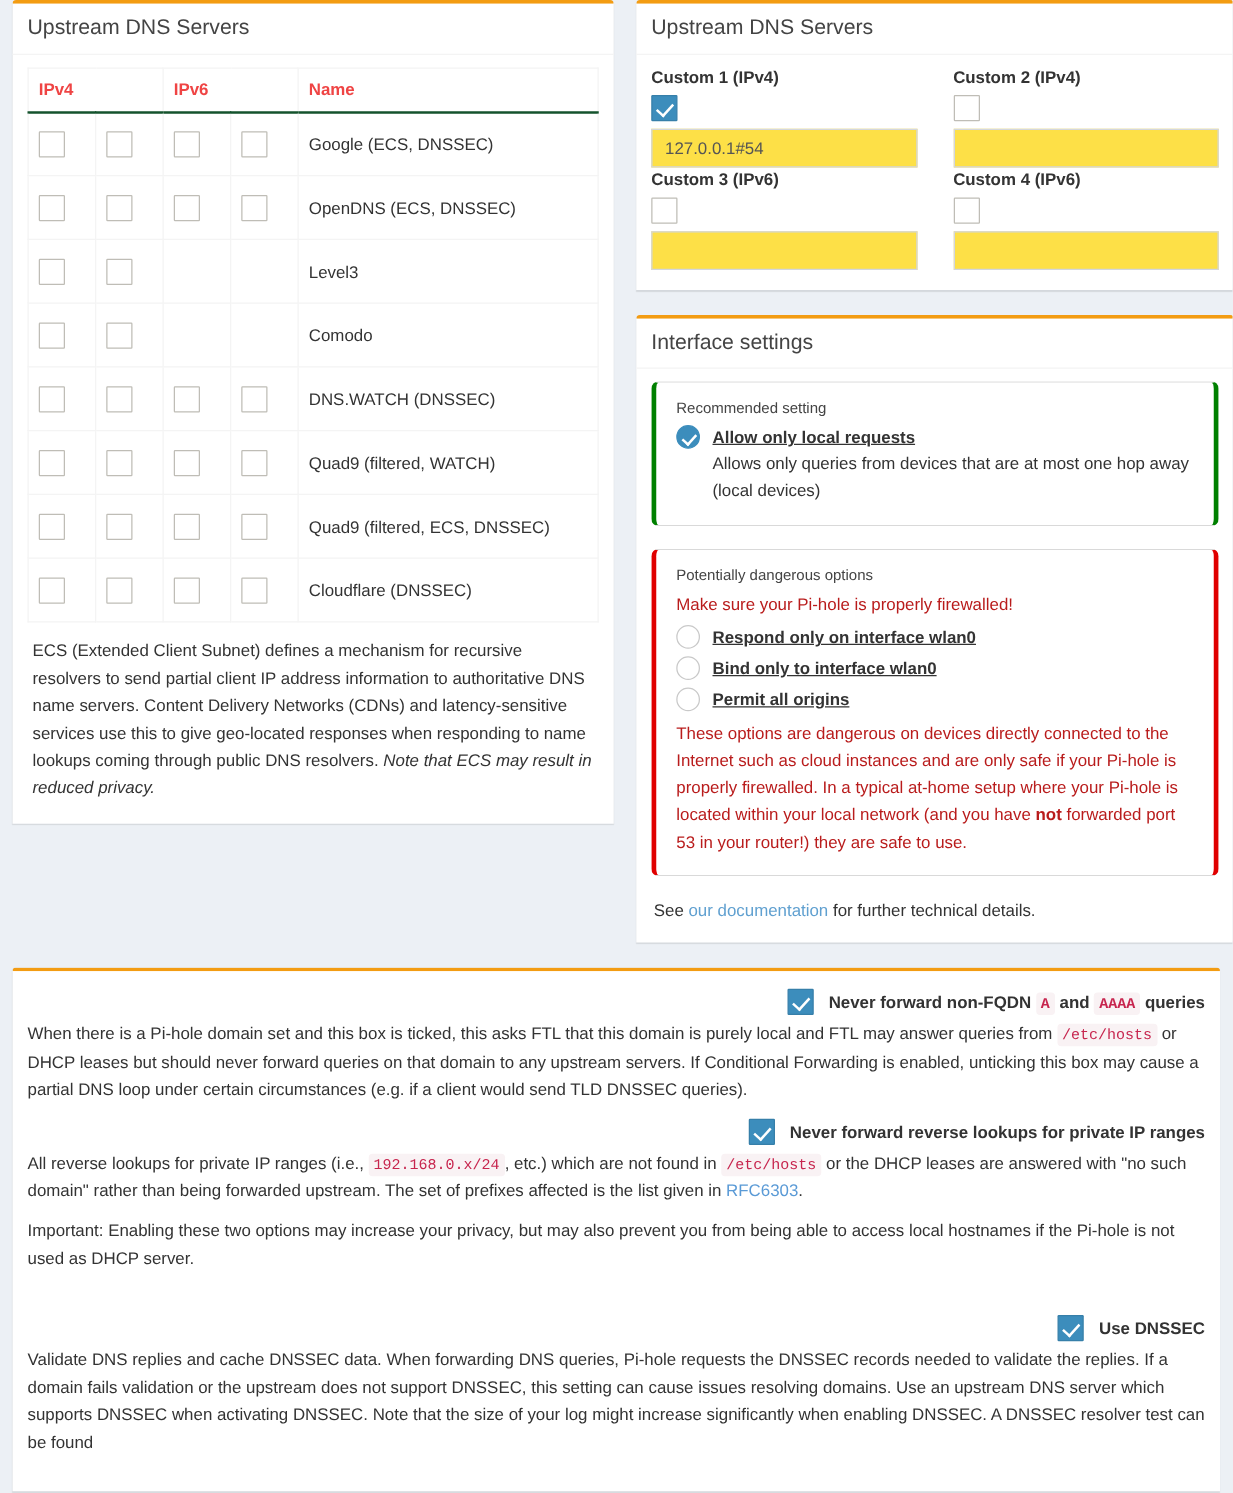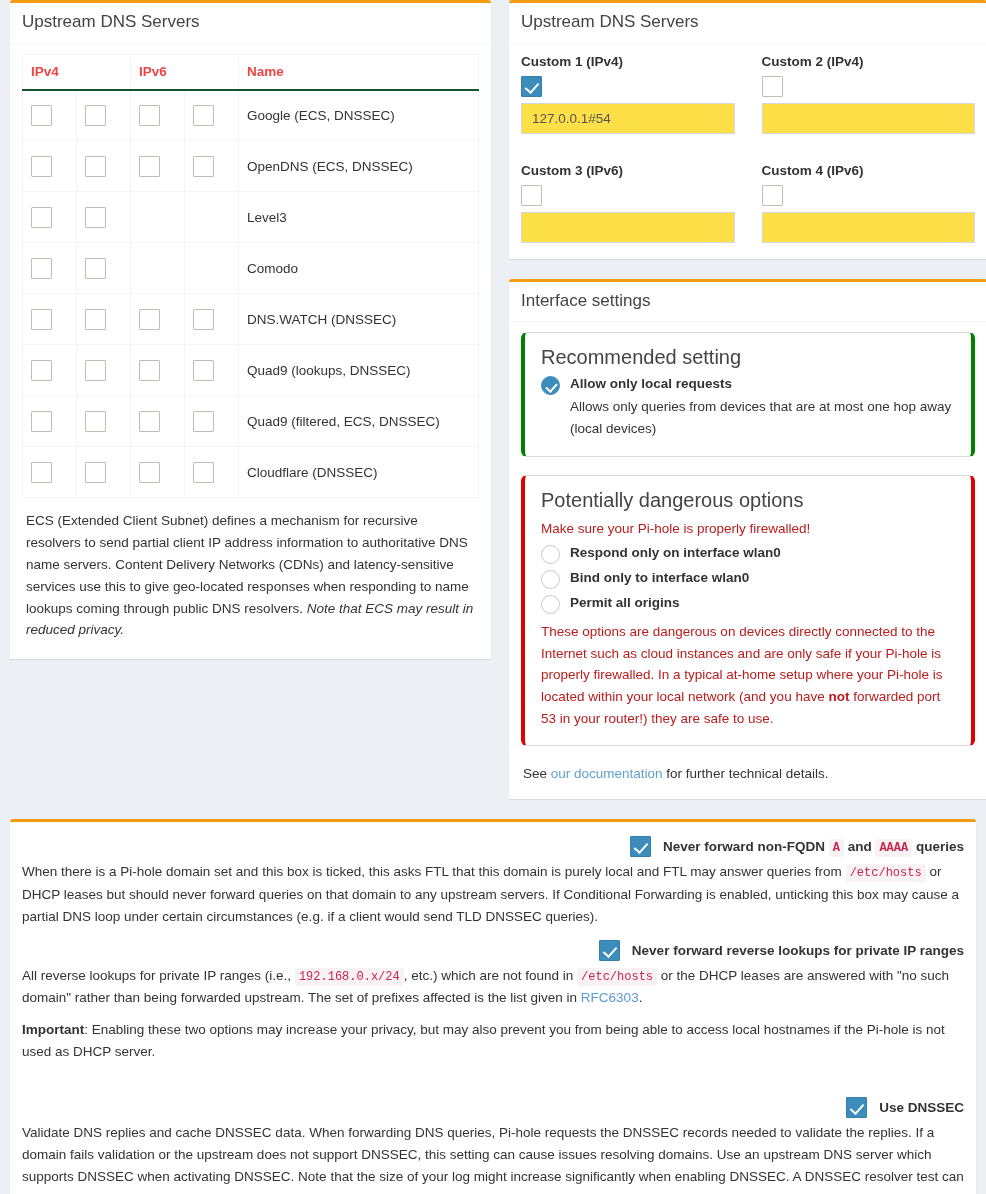--- a/index.html
+++ b/index.html
@@ -95,21 +95,20 @@
     padding: 12px 4px 4px 4px;
   }
   .note em { font-style: italic; }
 
   
   .custom-grid {
     display: grid;
     grid-template-columns: 1fr 1fr;
     column-gap: 29px;
     row-gap: 0;
-    gap: 27px;
   }
   .custom-label {
     font-size: 13.5px;
     font-weight: bold;
     color: #333;
     margin: 0 0 7px 0;
   }
   .custom-row { margin-bottom: 2px; }
   .custom-cb { margin-bottom: 6px; }
   input.txt {
@@ -134,28 +133,29 @@
     border-radius: 6px;
     padding: 13px 16px 16px 16px;
     margin-bottom: 18px;
   }
   .panel-box.danger {
     border-left-color: #e00000;
     border-right-color: #e00000;
   }
   .panel-box h4 {
     margin: 0 0 6px 0;
-    font-size: 20px;
+    font-size: 12px;
     font-weight: 400;
     color: #444;
   }
   .opt-row {
     display: flex;
-    align-items: flex-start;
+    align-items: flex-end;
     margin-top: 5px;
+    text-decoration: underline;
   }
   .radio {
     flex: 0 0 auto;
     width: 19px; height: 19px;
     border-radius: 50%;
     border: 1px solid #c9c9c9;
     background: #fff;
     margin-right: 10px;
     margin-top: 1px;
   }
@@ -216,21 +216,21 @@
     font-weight: bold;
     color: #333;
   }
   .adv-text {
     font-size: 13.5px;
     line-height: 1.63;
     color: #333;
     margin: 0 0 12px 0;
   }
   .adv-text.tight { margin-bottom: 10px; }
-  .adv-text b { font-weight: bold; }
+  .adv-text b { font-weight: normal; }
   code.tag {
     font-family: "Liberation Mono", monospace;
     font-size: 12px;
     color: #c7254e;
     background: #f9f2f4;
     padding: 2px 4px;
     border-radius: 3px;
     white-space: nowrap;
   }
   .spacer-22 { height: 22px; }
@@ -290,21 +290,21 @@
                   <td class="cb-cell"><span class="box"></span></td>
                   <td class="cb-cell"><span class="box"></span></td>
                   <td class="cb-cell"><span class="box"></span></td>
                   <td class="name-cell">DNS.WATCH (DNSSEC)</td>
                 </tr>
                 <tr>
                   <td class="cb-cell"><span class="box"></span></td>
                   <td class="cb-cell"><span class="box"></span></td>
                   <td class="cb-cell"><span class="box"></span></td>
                   <td class="cb-cell"><span class="box"></span></td>
-                  <td class="name-cell">Quad9 (lookups, DNSSEC)</td>
+                  <td class="name-cell">Quad9 (filtered, WATCH)</td>
                 </tr>
                 <tr>
                   <td class="cb-cell"><span class="box"></span></td>
                   <td class="cb-cell"><span class="box"></span></td>
                   <td class="cb-cell"><span class="box"></span></td>
                   <td class="cb-cell"><span class="box"></span></td>
                   <td class="name-cell">Quad9 (filtered, ECS, DNSSEC)</td>
                 </tr>
                 <tr>
                   <td class="cb-cell"><span class="box"></span></td>

